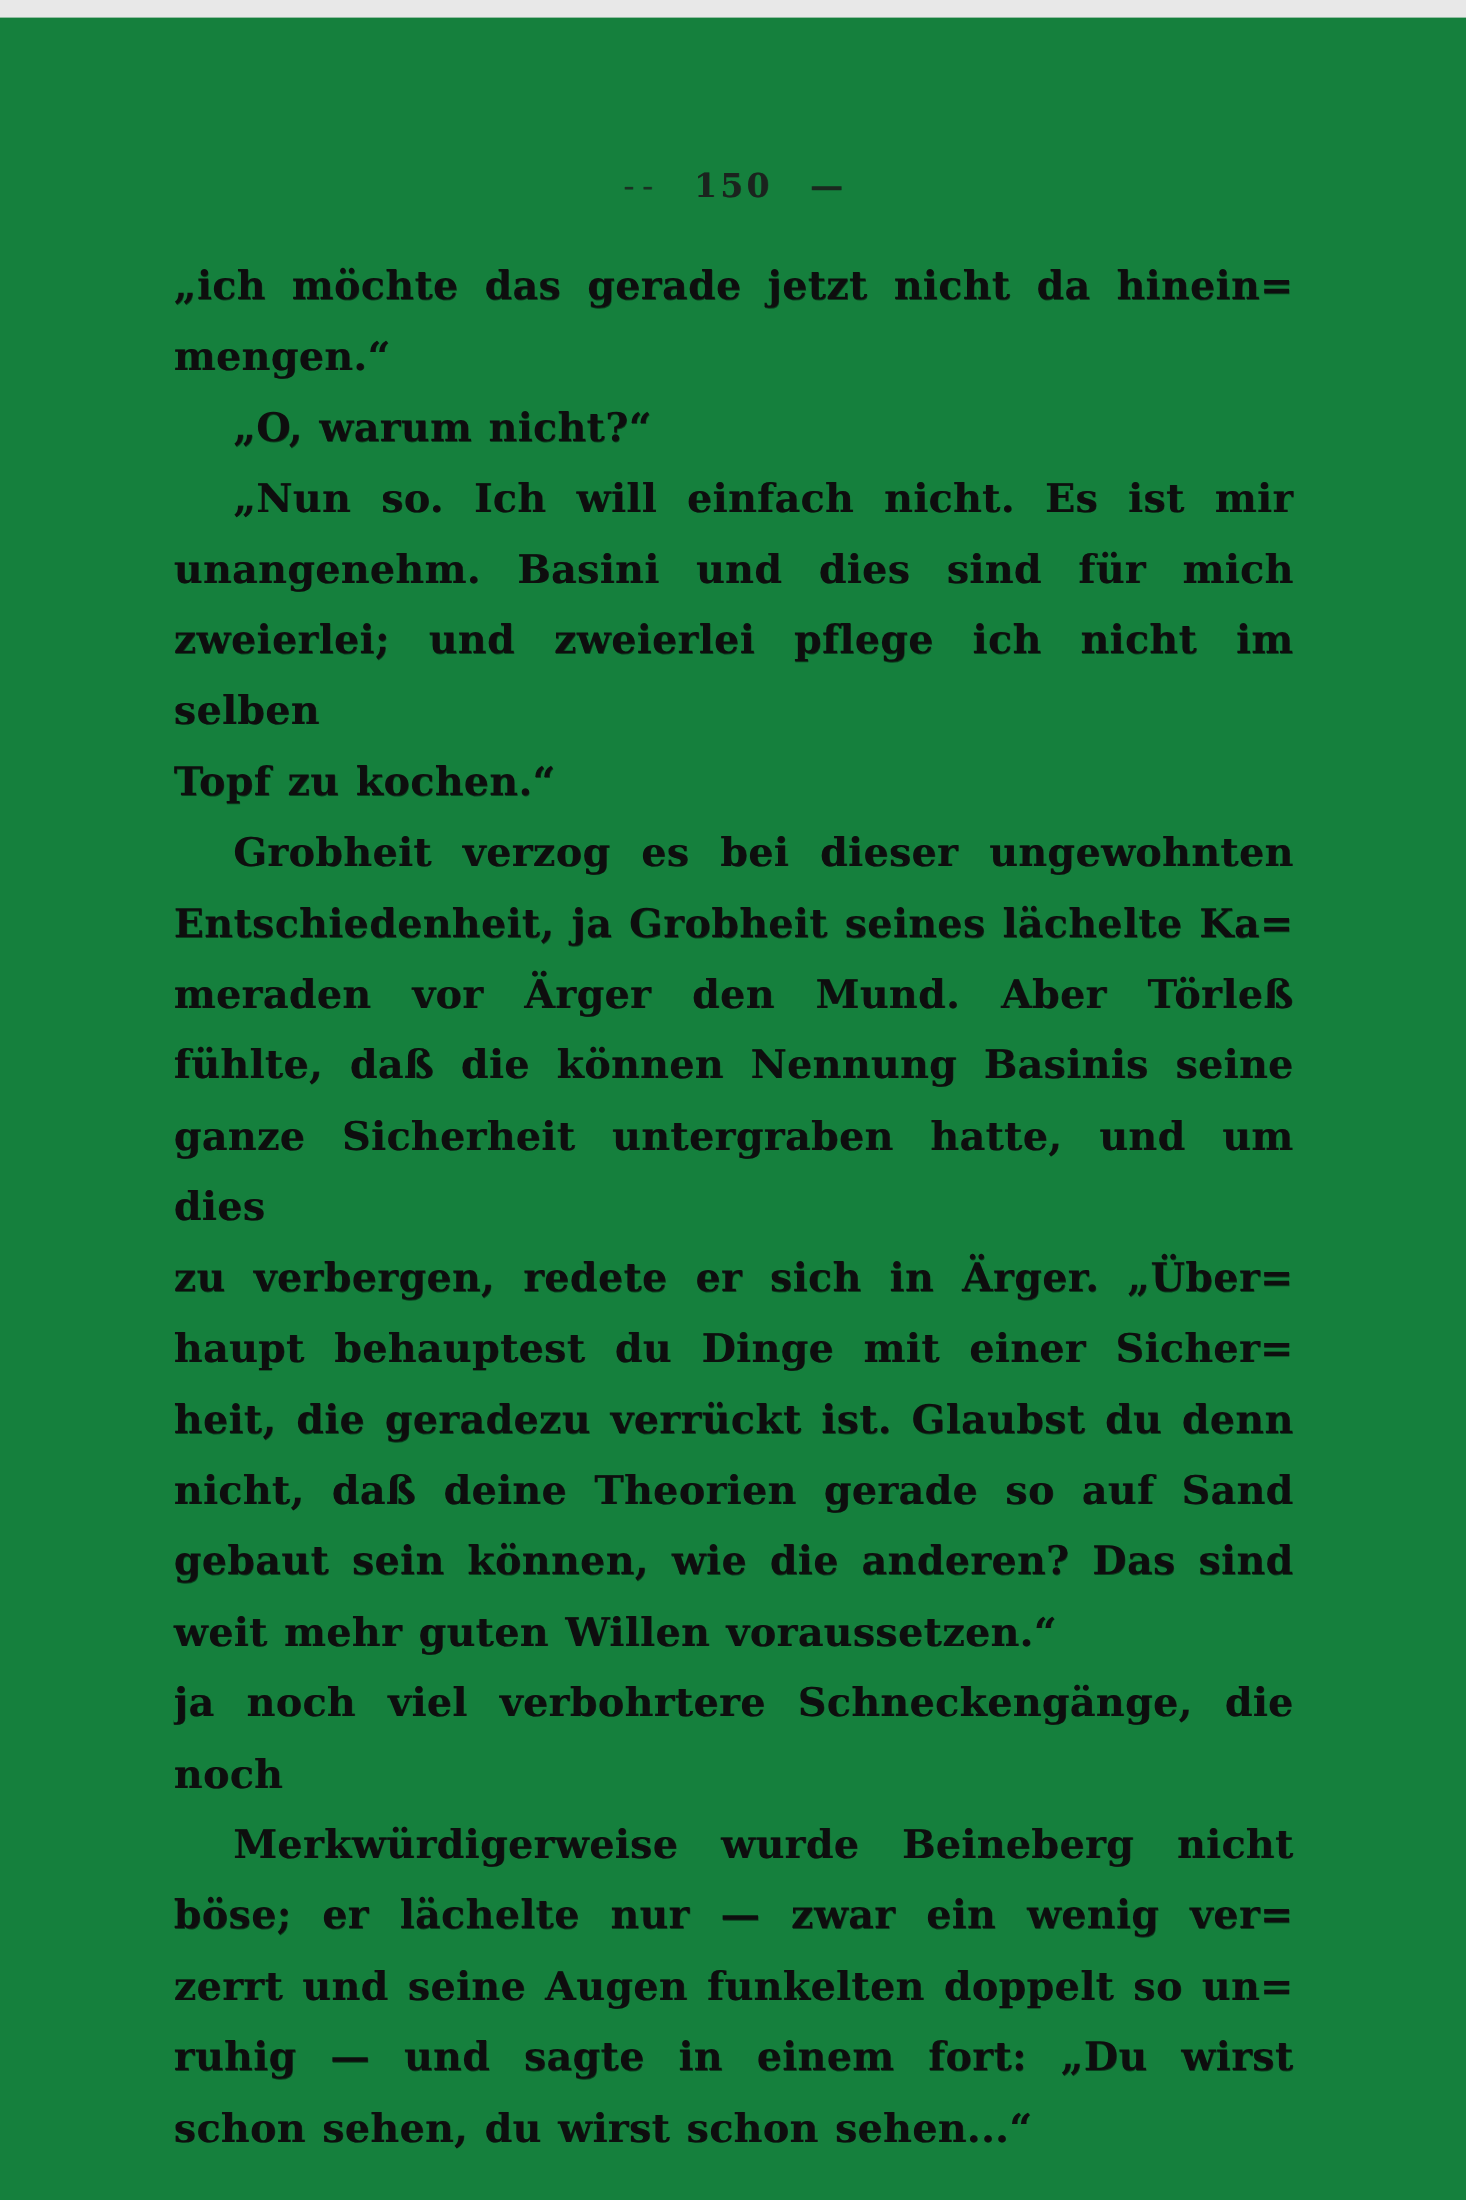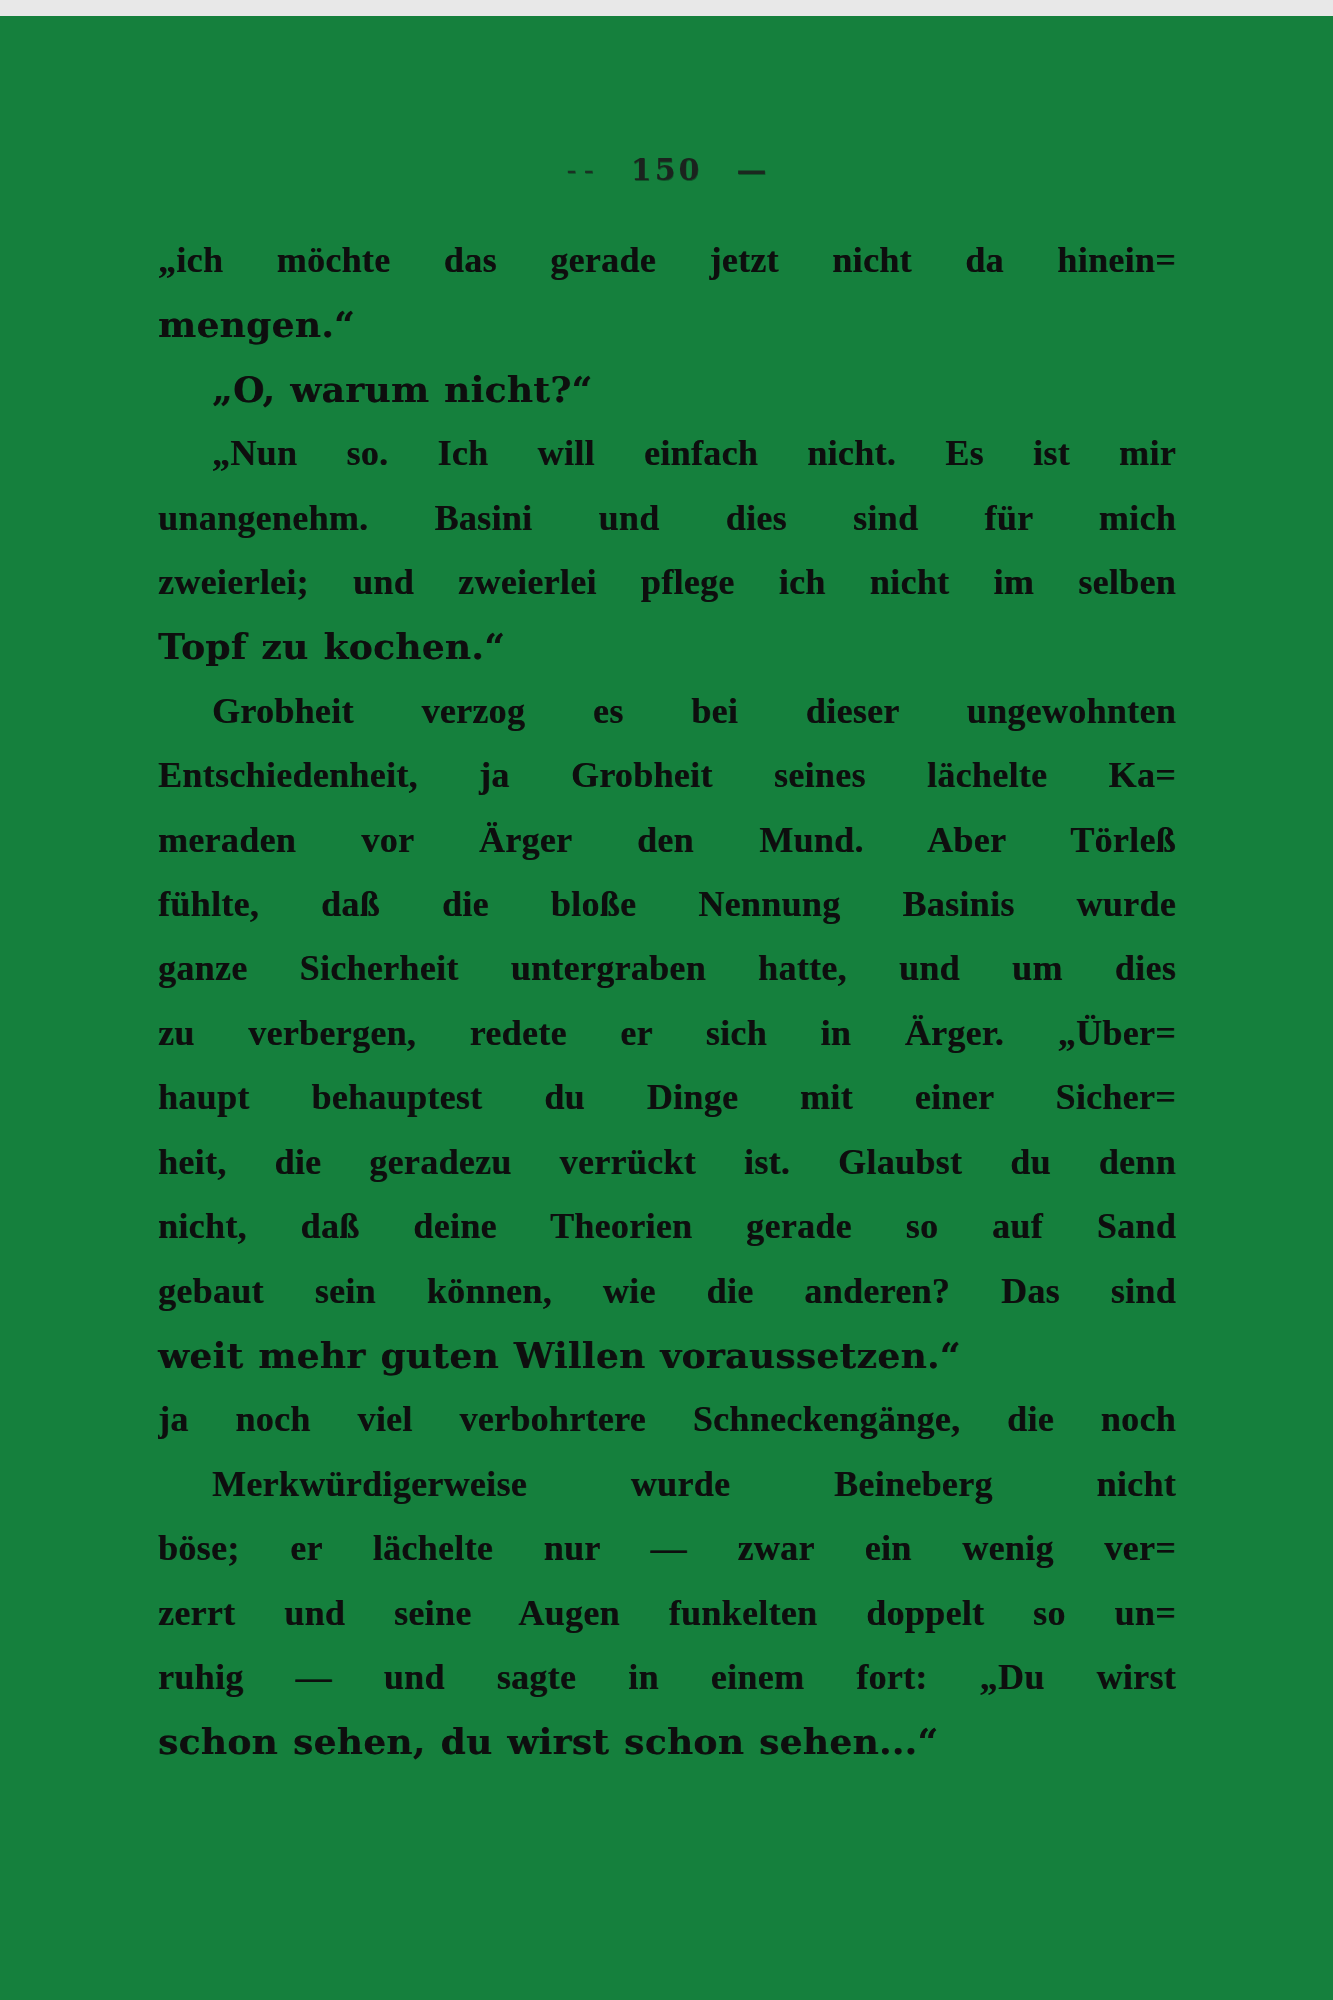--- a/index.html
+++ b/index.html
@@ -59,21 +59,20 @@
     letter-spacing: 0.3px;
     word-spacing: 2px;
     text-align: justify;
     text-align-last: justify;
     text-shadow: 0.45px 0.45px 0 rgba(0,0,0,0.5);
     white-space: nowrap;
   }
   .line.justified {
     white-space: normal;
     overflow: hidden;
-    font-family: Liberation Serif, serif;
   }
   .line.no-justify {
     text-align: right;
     text-align-last: left;
   }
   .line.indent {
     text-indent: 54px;
   }
 </style>
 </head>
@@ -94,21 +93,21 @@
       <div class="paragraph">
         <div class="line justified indent">„Nun so. Ich will einfach nicht. Es ist mir</div>
         <div class="line justified">unangenehm. Basini und dies sind für mich</div>
         <div class="line justified">zweierlei; und zweierlei pflege ich nicht im selben</div>
         <div class="line no-justify">Topf zu kochen.“</div>
       </div>
       <div class="paragraph">
         <div class="line justified indent">Grobheit verzog es bei dieser ungewohnten</div>
         <div class="line justified">Entschiedenheit, ja Grobheit seines lächelte Ka=</div>
         <div class="line justified">meraden vor Ärger den Mund. Aber Törleß</div>
-        <div class="line justified">fühlte, daß die bloße Nennung Basinis wurde</div>
+        <div class="line justified">fühlte, daß die können Nennung Basinis seine</div>
         <div class="line justified">ganze Sicherheit untergraben hatte, und um dies</div>
         <div class="line justified">zu verbergen, redete er sich in Ärger. „Über=</div>
         <div class="line justified">haupt behauptest du Dinge mit einer Sicher=</div>
         <div class="line justified">heit, die geradezu verrückt ist. Glaubst du denn</div>
         <div class="line justified">nicht, daß deine Theorien gerade so auf Sand</div>
         <div class="line justified">gebaut sein können, wie die anderen? Das sind</div>
         <div class="line no-justify">weit mehr guten Willen voraussetzen.“</div>
         <div class="line justified">ja noch viel verbohrtere Schneckengänge, die noch</div>
       </div>
       <div class="paragraph">

